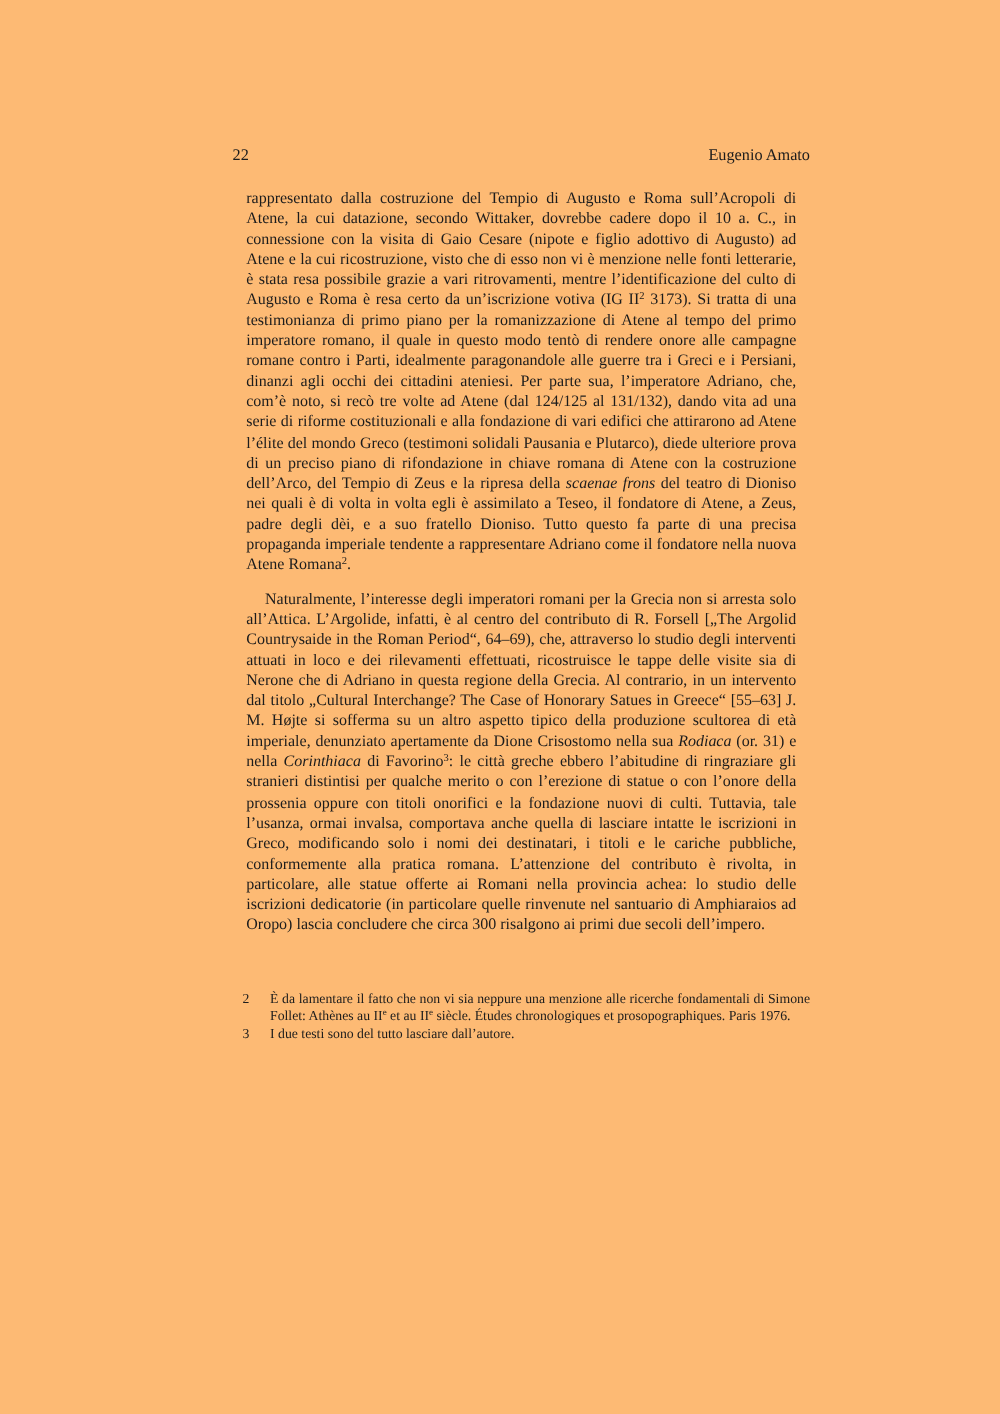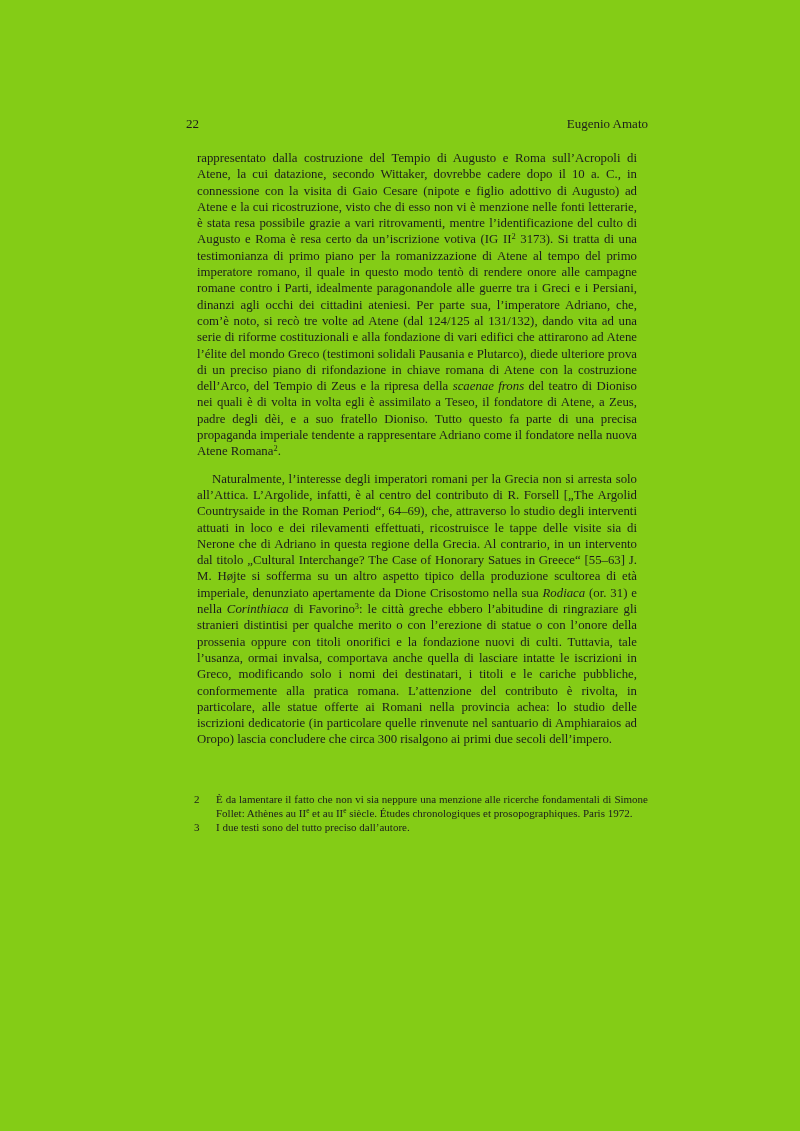--- a/index.html
+++ b/index.html
@@ -4,21 +4,21 @@
 <style>
   html, body {
     margin: 0;
     padding: 0;
     background: #ffffff;
   }
   .page {
     position: relative;
     width: 800px;
     height: 1131px;
-    background: #84cc16;
+    background: #fdba74;
     font-family: "Liberation Serif", "DejaVu Serif", serif;
     color: #1c1c1c;
     overflow: hidden;
   }
   .content {
     position: absolute;
     left: 186px;
     top: 116px;
     width: 462px;
   }
@@ -90,22 +90,22 @@
     </div>
 
     <div class="body-text">
       <p><span>rappresentato dalla costruzione del Tempio di Augusto e Roma sull’Acropoli di Atene, la cui datazione, secondo Wittaker, dovrebbe cadere dopo il 10 a. C., in connessione con la visita di Gaio Cesare (nipote e figlio adottivo di Augusto) ad Atene e la cui ricostruzione, visto che di esso non vi è menzione nelle fonti letterarie, è stata resa possibile grazie a vari ritrovamenti, mentre l’identificazione del culto di Augusto e Roma è resa certo da un’iscrizione votiva (IG II</span><sup>2</sup><span> 3173). Si tratta di una testimonianza di primo piano per la romanizzazione di Atene al tempo del primo imperatore romano, il quale in questo modo tentò di rendere onore alle campagne romane contro i Parti, idealmente paragonandole alle guerre tra i Greci e i Persiani, dinanzi agli occhi dei cittadini ateniesi. Per parte sua, l’imperatore Adriano, che, com’è noto, si recò tre volte ad Atene (dal 124/125 al 131/132), dando vita ad una serie di riforme costituzionali e alla fondazione di vari edifici che attirarono ad Atene l’élite del mondo Greco (testimoni solidali Pausania e Plutarco), diede ulteriore prova di un preciso piano di rifondazione in chiave romana di Atene con la costruzione dell’Arco, del Tempio di Zeus e la ripresa della </span><em>scaenae frons</em><span> del teatro di Dioniso nei quali è di volta in volta egli è assimilato a Teseo, il fondatore di Atene, a Zeus, padre degli dèi, e a suo fratello Dioniso. Tutto questo fa parte di una precisa propaganda imperiale tendente a rappresentare Adriano come il fondatore nella nuova Atene Romana</span><sup>2</sup><span>.</span></p>
       <p class="para-indent"><span>Naturalmente, l’interesse degli imperatori romani per la Grecia non si arresta solo all’Attica. L’Argolide, infatti, è al centro del contributo di R. Forsell [„The Argolid Countrysaide in the Roman Period“, 64–69), che, attraverso lo studio degli interventi attuati in loco e dei rilevamenti effettuati, ricostruisce le tappe delle visite sia di Nerone che di Adriano in questa regione della Grecia. Al contrario, in un intervento dal titolo „Cultural Interchange? The Case of Honorary Satues in Greece“ [55–63] J. M. Højte si sofferma su un altro aspetto tipico della produzione scultorea di età imperiale, denunziato apertamente da Dione Crisostomo nella sua </span><em>Rodiaca</em><span> (or. 31) e nella </span><em>Corinthiaca</em><span> di Favorino</span><sup>3</sup><span>: le città greche ebbero l’abitudine di ringraziare gli stranieri distintisi per qualche merito o con l’erezione di statue o con l’onore della prossenia oppure con titoli onorifici e la fondazione nuovi di culti. Tuttavia, tale l’usanza, ormai invalsa, comportava anche quella di lasciare intatte le iscrizioni in Greco, modificando solo i nomi dei destinatari, i titoli e le cariche pubbliche, conformemente alla pratica romana. L’attenzione del contributo è rivolta, in particolare, alle statue offerte ai Romani nella provincia achea: lo studio delle iscrizioni dedicatorie (in particolare quelle rinvenute nel santuario di Amphiaraios ad Oropo) lascia concludere che circa 300 risalgono ai primi due secoli dell’impero.</span></p>
     </div>
 
     <div class="footnotes">
       <div class="footnote">
         <span class="fn-marker">2</span>
-        <span class="fn-text"><span>È da lamentare il fatto che non vi sia neppure una menzione alle ricerche fondamentali di Simone Follet: Athènes au II</span><sup>e</sup><span> et au II</span><sup>e</sup><span> siècle. Études chronologiques et prosopographiques. Paris 1972.</span></span>
+        <span class="fn-text"><span>È da lamentare il fatto che non vi sia neppure una menzione alle ricerche fondamentali di Simone Follet: Athènes au II</span><sup>e</sup><span> et au II</span><sup>e</sup><span> siècle. Études chronologiques et prosopographiques. Paris 1976.</span></span>
       </div>
       <div class="footnote">
         <span class="fn-marker">3</span>
-        <span class="fn-text"><span>I due testi sono del tutto preciso dall’autore.</span></span>
+        <span class="fn-text"><span>I due testi sono del tutto lasciare dall’autore.</span></span>
       </div>
     </div>
 
   </div>
 </div>
 
 </body></html>

